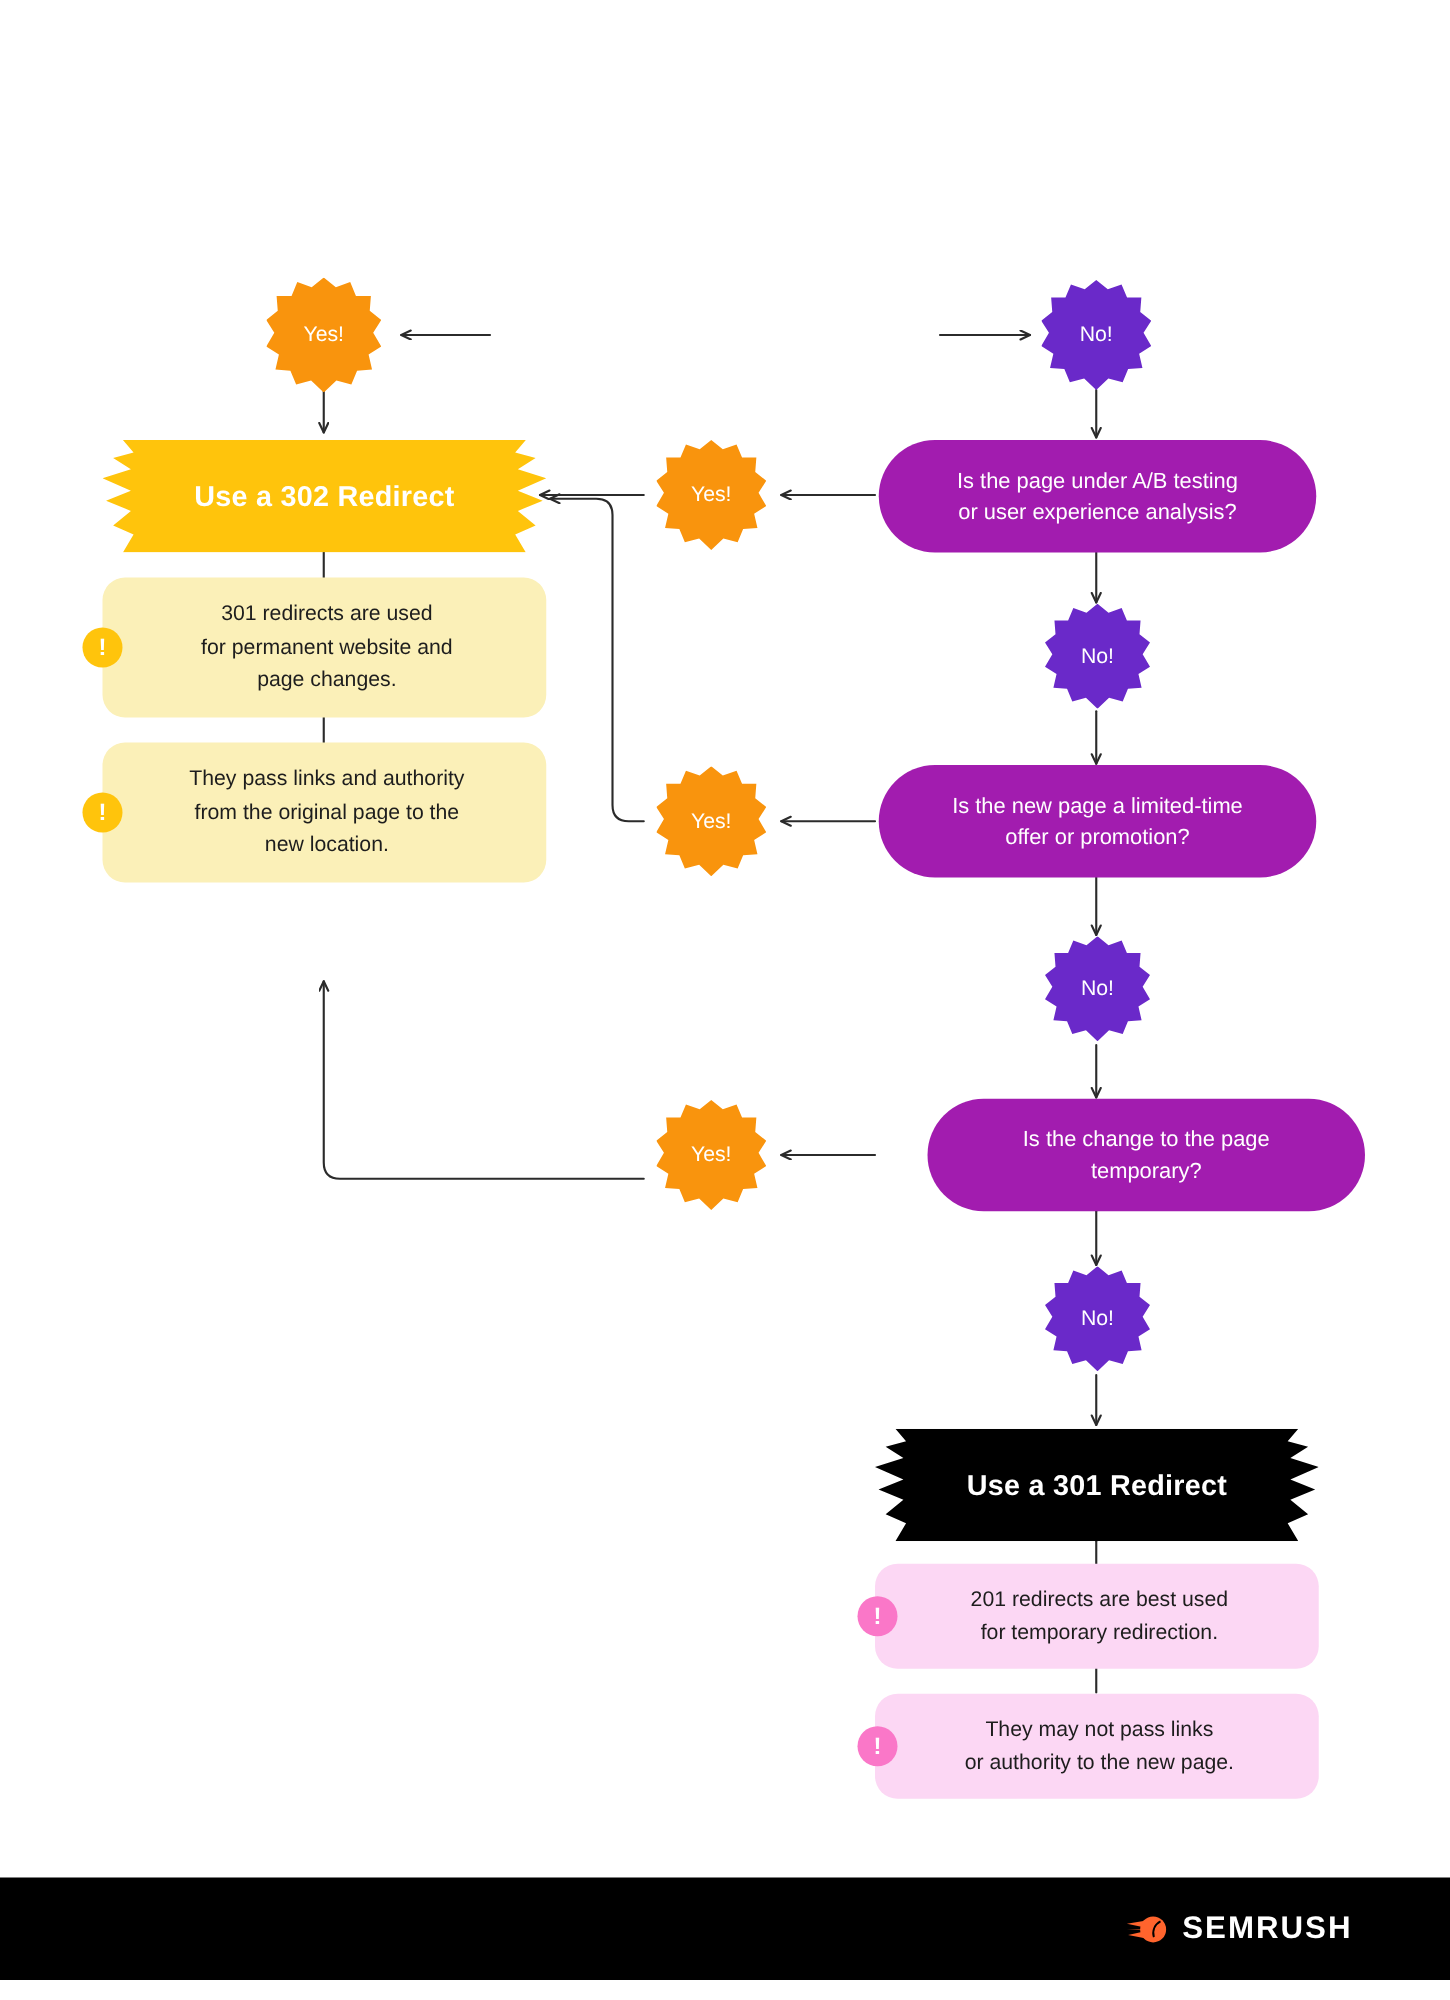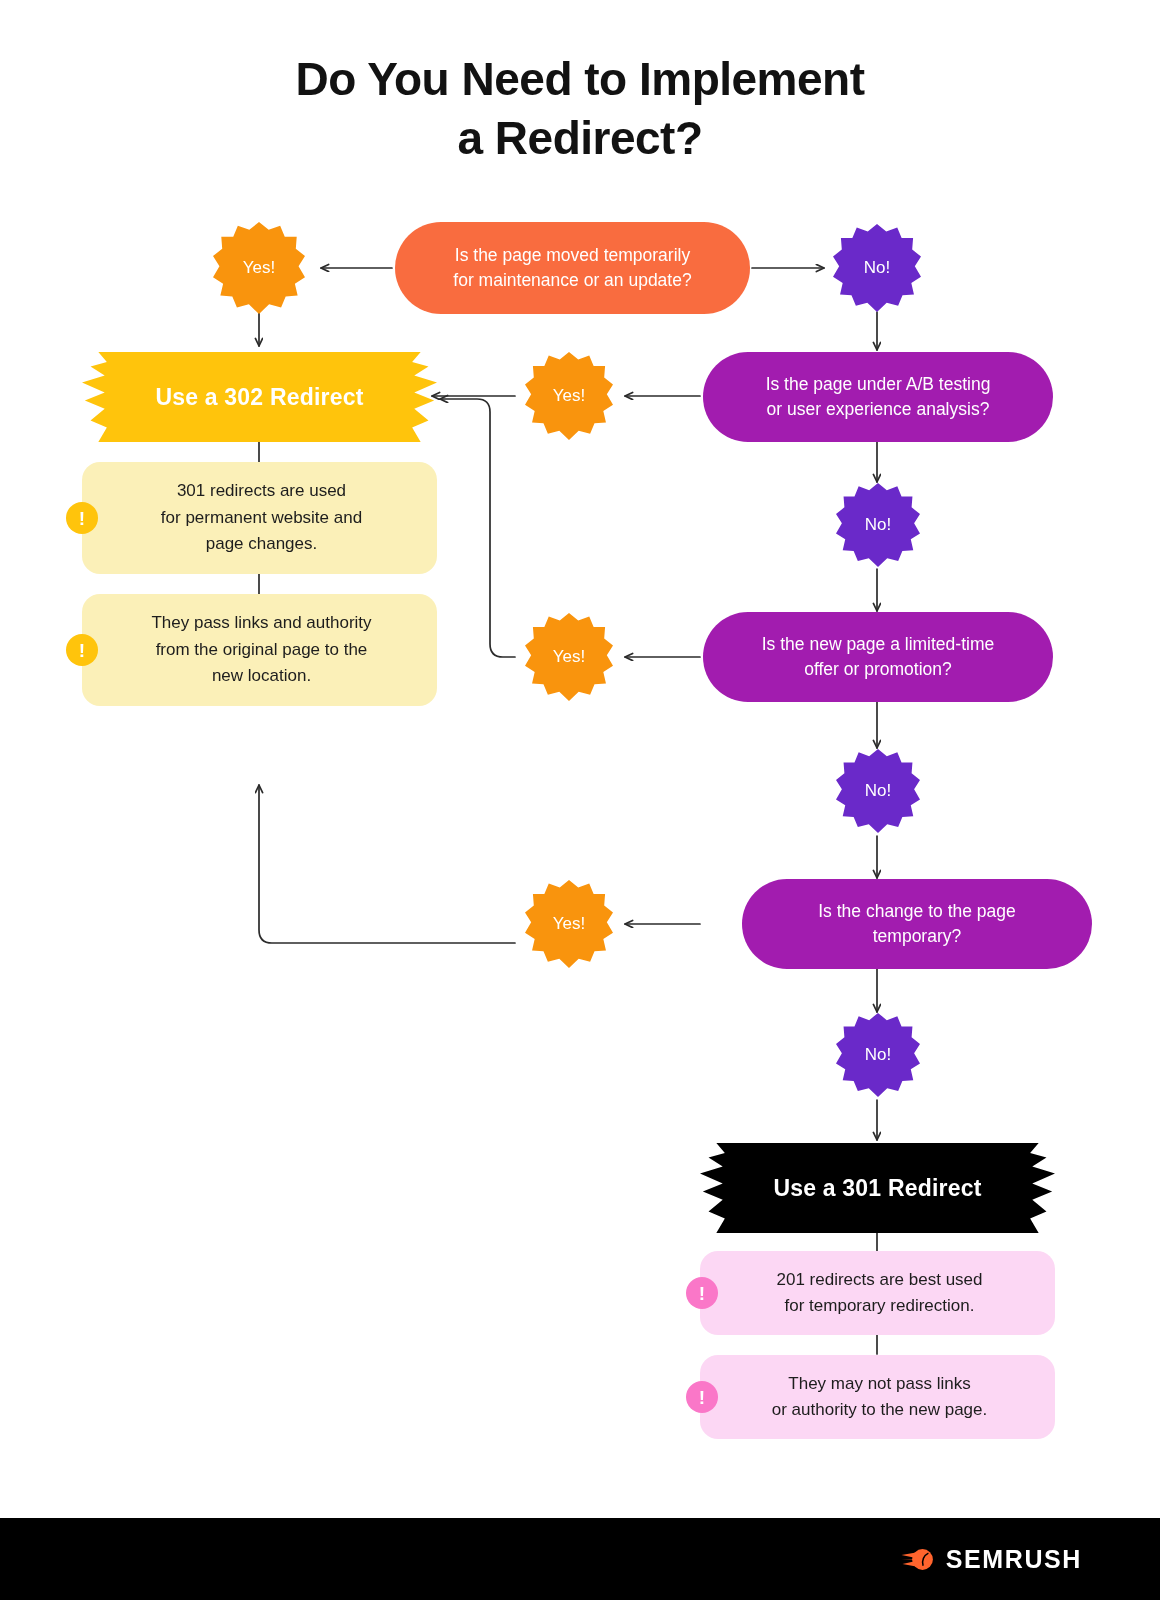--- a/index.html
+++ b/index.html
@@ -123,21 +123,21 @@
     font-size: 19px;
     font-weight: bold;
     line-height: 1;
   }
   .warn.amber { background: #FFC40C; }
   .warn.rose  { background: #FA77C8; }
 
   
   #footer {
     position: absolute;
-    left: 0; bottom: 0;
+    left: 0; bottom: 16px;
     width: 1160px; height: 82px;
     background: #000000;
   }
   #brand {
     position: absolute;
     right: 78px; top: 50%;
     transform: translateY(-50%);
     display: flex;
     align-items: center;
     gap: 11px;
@@ -147,24 +147,20 @@
     font-size: 25px;
     font-weight: bold;
     letter-spacing: 1.6px;
   }
 </style>
 </head>
 <body>
 
 <div id="stage">
 
-  <div id="title">
-    <div>Do You Need to Implement</div>
-    <div>a Redirect?</div>
-  </div>
 
   <svg id="wires" viewBox="0 0 1160 1600" width="1160" height="1600">
     <defs>
       <marker id="ah" markerWidth="11" markerHeight="11" refX="8.6" refY="4.2" orient="auto" markerUnits="userSpaceOnUse">
         <path d="M1,0.6 L8.6,4.2 L1,7.8" fill="none" stroke="#2b2b2b" stroke-width="1.7" stroke-linecap="round" stroke-linejoin="round"></path>
       </marker>
     </defs>
     <g fill="none" stroke="#2b2b2b" stroke-width="1.7" stroke-linecap="round">
 
       <path d="M392,268 L321,268" marker-end="url(#ah)"></path>
@@ -199,26 +195,20 @@
 
       <path d="M877,1100 L877,1140" marker-end="url(#ah)"></path>
 
       <path d="M259,441 L259,463"></path>
       <path d="M259,573 L259,595"></path>
       <path d="M877,1233 L877,1252"></path>
       <path d="M877,1334 L877,1354"></path>
     </g>
   </svg>
 
-  <div class="node pill orange" style="left:395px; top:222px; width:355px; height:92px;">
-    <div>
-      <div>Is the page moved temporarily</div>
-      <div>for maintenance or an update?</div>
-    </div>
-  </div>
 
   <div class="node burst yes" style="left:213px; top:222px; width:92px; height:92px;">
     <span>Yes!</span>
   </div>
 
   <div class="node burst no" style="left:833px; top:224px; width:88px; height:88px;">
     <span>No!</span>
   </div>
 
   <div class="node banner yellow" style="left:82px; top:352px; width:355px; height:90px;">

